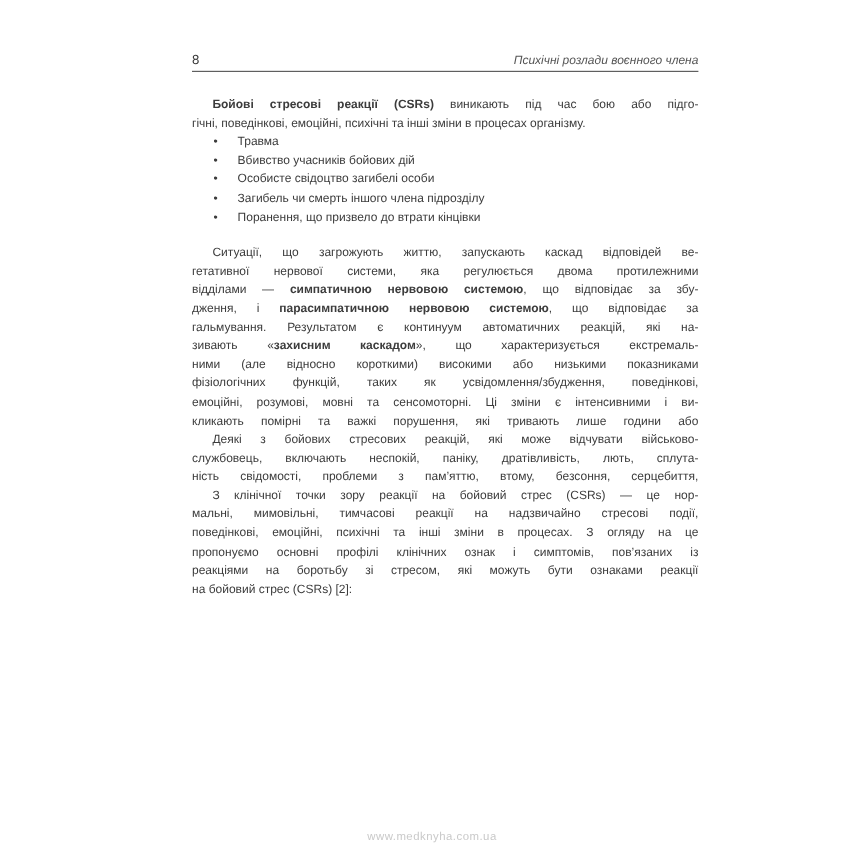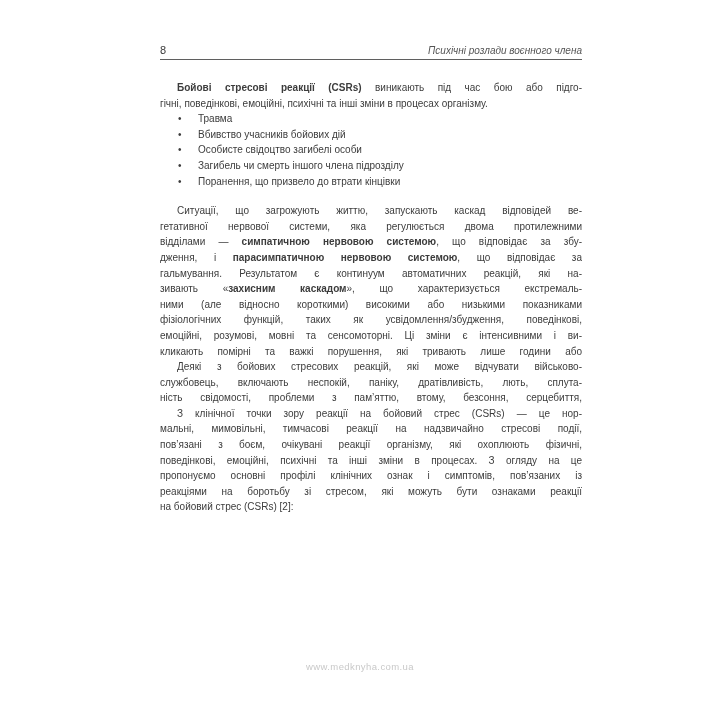--- a/index.html
+++ b/index.html
@@ -78,21 +78,21 @@
     display: inline-block;
     width: 20px;
     color: #3c3c3c;
   }
   b, .run-bold { font-weight: 700; }
   .run-italic { font-style: italic; }
   
   .footer {
     position: absolute;
     left: 0;
-    top: 661px;
+    top: 692px;
     width: 720px;
     text-align: center;
     font-size: 9.5px;
     letter-spacing: 0.4px;
     color: #c9c9c9;
   }
 </style>
 </head>
 <body>
 
@@ -128,21 +128,20 @@
         <div class="line"><span>кликають помірні та важкі порушення, які тривають лише години або</span></div>
       </div>
       <div>
         <div class="line indent"><span>Деякі з бойових стресових реакцій, які може відчувати військово-</span></div>
         <div class="line"><span>службовець, включають неспокій, паніку, дратівливість, лють, сплута-</span></div>
         <div class="line"><span>ність свідомості, проблеми з пам’яттю, втому, безсоння, серцебиття,</span></div>
       </div>
       <div>
         <div class="line indent"><span>З клінічної точки зору реакції на бойовий стрес (CSRs) — це нор-</span></div>
         <div class="line"><span>мальні, мимовільні, тимчасові реакції на надзвичайно стресові події,</span></div>
-        <div class="line"><span>пов’язані з боєм, очікувані реакції організму, які охоплюють фізичні,</span></div>
         <div class="line"><span>поведінкові, емоційні, психічні та інші зміни в процесах. З огляду на це</span></div>
         <div class="line"><span>пропонуємо основні профілі клінічних ознак і симптомів, пов’язаних із</span></div>
         <div class="line"><span>реакціями на боротьбу зі стресом, які можуть бути ознаками реакції</span></div>
         <div class="line last"><span>на бойовий стрес (CSRs) [2]:</span></div>
       </div>
     </div>
 
   <div class="footer">www.medknyha.com.ua</div>
 
 </div>

